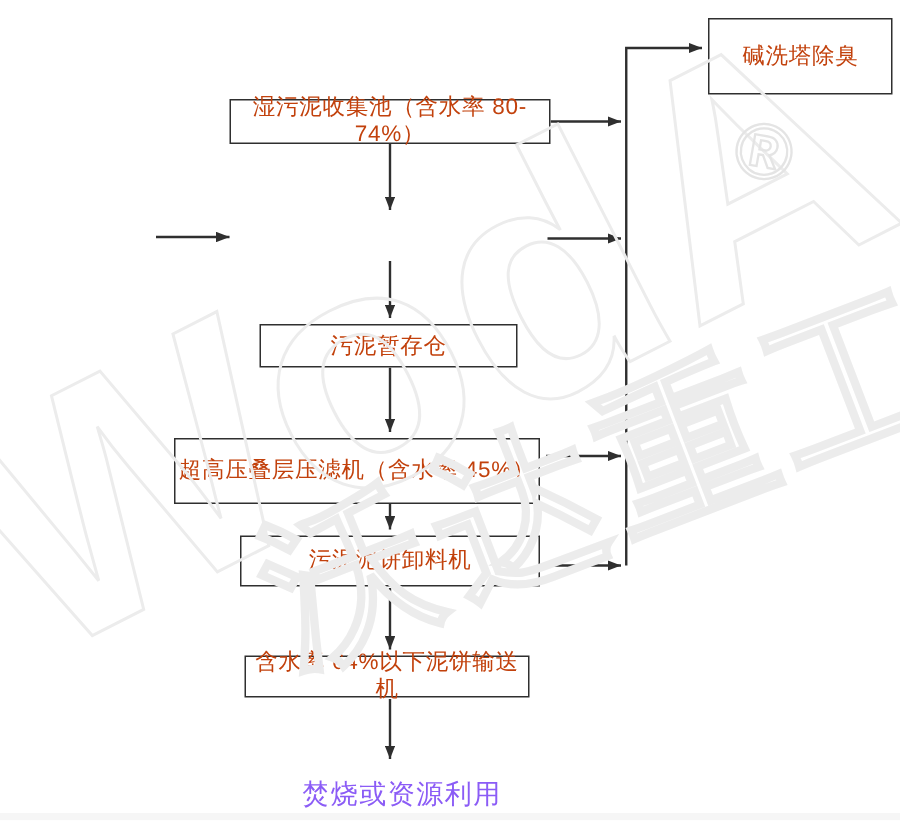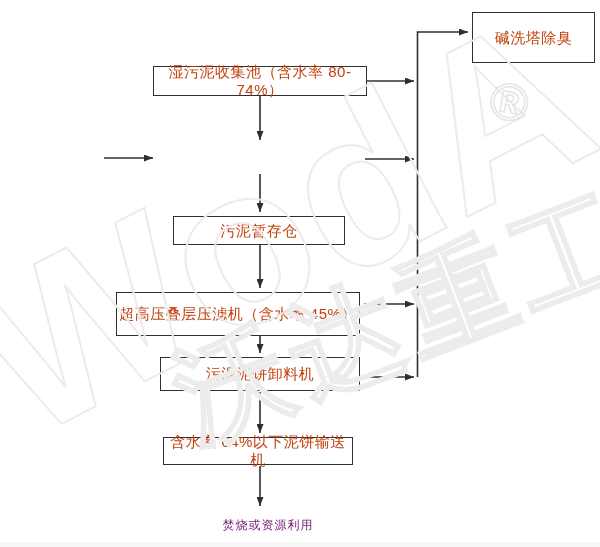--- a/index.html
+++ b/index.html
@@ -36,23 +36,23 @@
     line-height: 1.2;
   }
   .node.two-line {
     flex-direction: column;
     justify-content: center;
     gap: 4px;
   }
   .plain-label {
     position: absolute;
     text-align: center;
-    font-size: 12px;
+    font-size: 18px;
     letter-spacing: 1px;
-    color: #701a75;
+    color: #8b5cf6;
     z-index: 3;
   }
   
   .wm {
     position: absolute;
     color: transparent;
     -webkit-text-stroke: 2px #ececec;
     font-weight: 700;
     white-space: nowrap;
     pointer-events: none;

